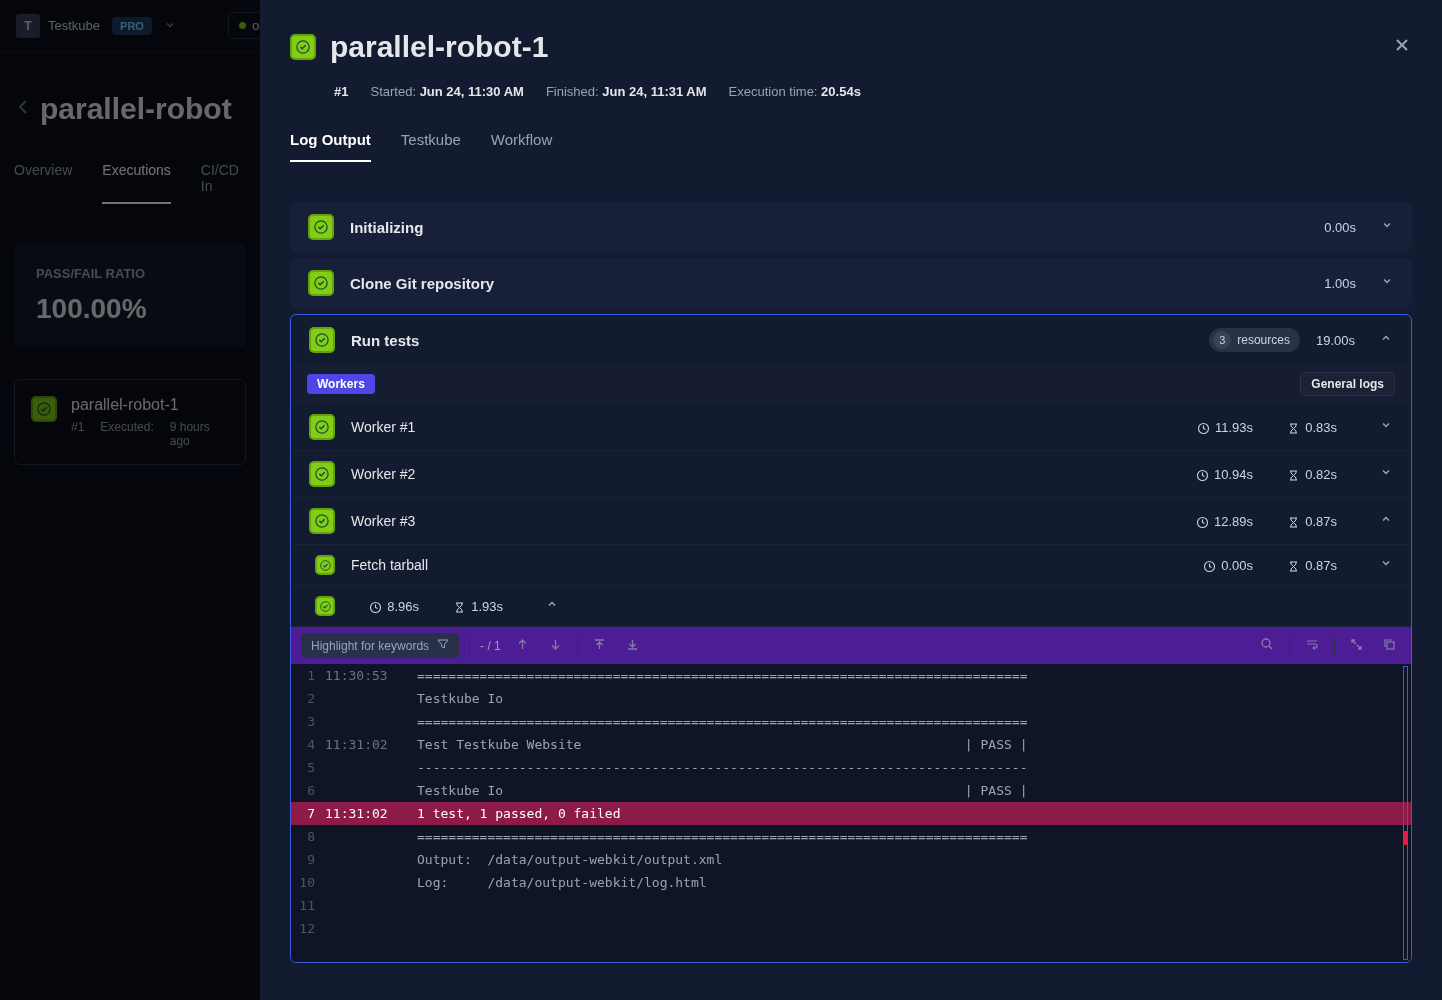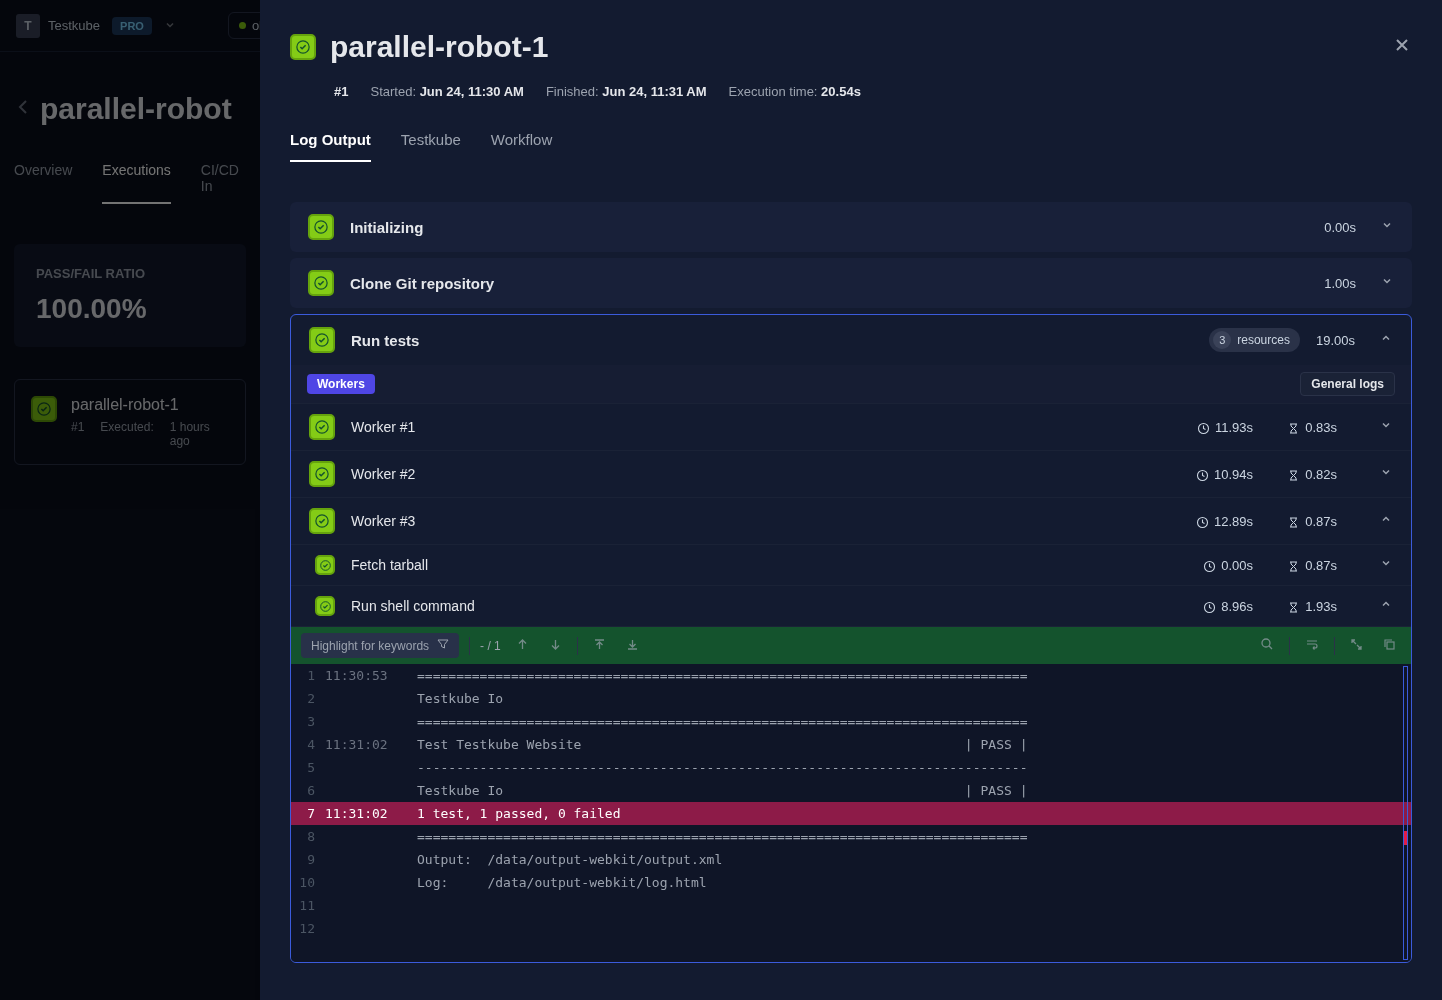--- a/index.html
+++ b/index.html
@@ -293,21 +293,21 @@
 .timing {
   display: flex;
   align-items: flex-end;
   gap: 5px;
   font-size: 13px;
   color: #cbd5e1;
   min-width: 68px;
   justify-content: flex-end;
 }
 .log-toolbar {
-  background: #14532d;
+  background: #4c1d95;
   border-top: 1px solid #1a2236;
   display: flex;
   align-items: center;
   padding: 6px 10px;
   gap: 10px;
   font-size: 12px;
   color: #9ca3af;
 }
 .hl-pill {
   background: #283149;
@@ -408,21 +408,21 @@
       <svg viewBox="0 0 16 16" fill="none">
           <circle cx="8" cy="8" r="7" stroke="#14532d" stroke-width="1.4" fill="none"></circle>
           <path d="M5 8l2 2 4-4" stroke="#14532d" stroke-width="1.8"></path>
         </svg>
     </span>
     <div>
       <div class="exec-title">parallel-robot-1</div>
       <div class="exec-meta">
         <span>#1</span>
         <span>Executed:</span>
-        <span>1 hours ago</span>
+        <span>9 hours ago</span>
       </div>
     </div>
   </div>
 </div>
 
 <div class="overlay-dim"></div>
 
 <div class="panel">
   <div class="panel-header">
     <div class="panel-title-wrap">
@@ -609,21 +609,20 @@
               <path d="M4 5.5L7 8.5l3-3" stroke="currentColor" stroke-width="1.5" fill="none"></path>
             </svg></span>
   </div>
   <div class="sub-step-row">
     <span class="success-icon">
             <svg viewBox="0 0 16 16">
               <circle cx="8" cy="8" r="7" stroke="#14532d" stroke-width="1.4" fill="none"></circle>
               <path d="M5 8l2 2 4-4" stroke="#14532d" stroke-width="1.8" fill="none"></path>
             </svg>
           </span>
-    <span class="sub-step-name">Run shell command</span>
     <span class="timing">
             <svg width="13" height="13" viewBox="0 0 13 13">
               <circle cx="6.5" cy="6.5" r="5" stroke="currentColor" fill="none" stroke-width="1.1"></circle>
               <path d="M6.5 3.5v3l2 1" stroke="currentColor" fill="none" stroke-width="1.1"></path>
             </svg>
             <span>8.96s</span>
           </span>
     <span class="timing">
             <svg width="13" height="13" viewBox="0 0 13 13">
               <path d="M3 2h7M3 11h7M4 2v2l2.5 2.5L4 9v2M9 2v2L6.5 6.5L9 9v2" stroke="currentColor" fill="none" stroke-width="1"></path>

